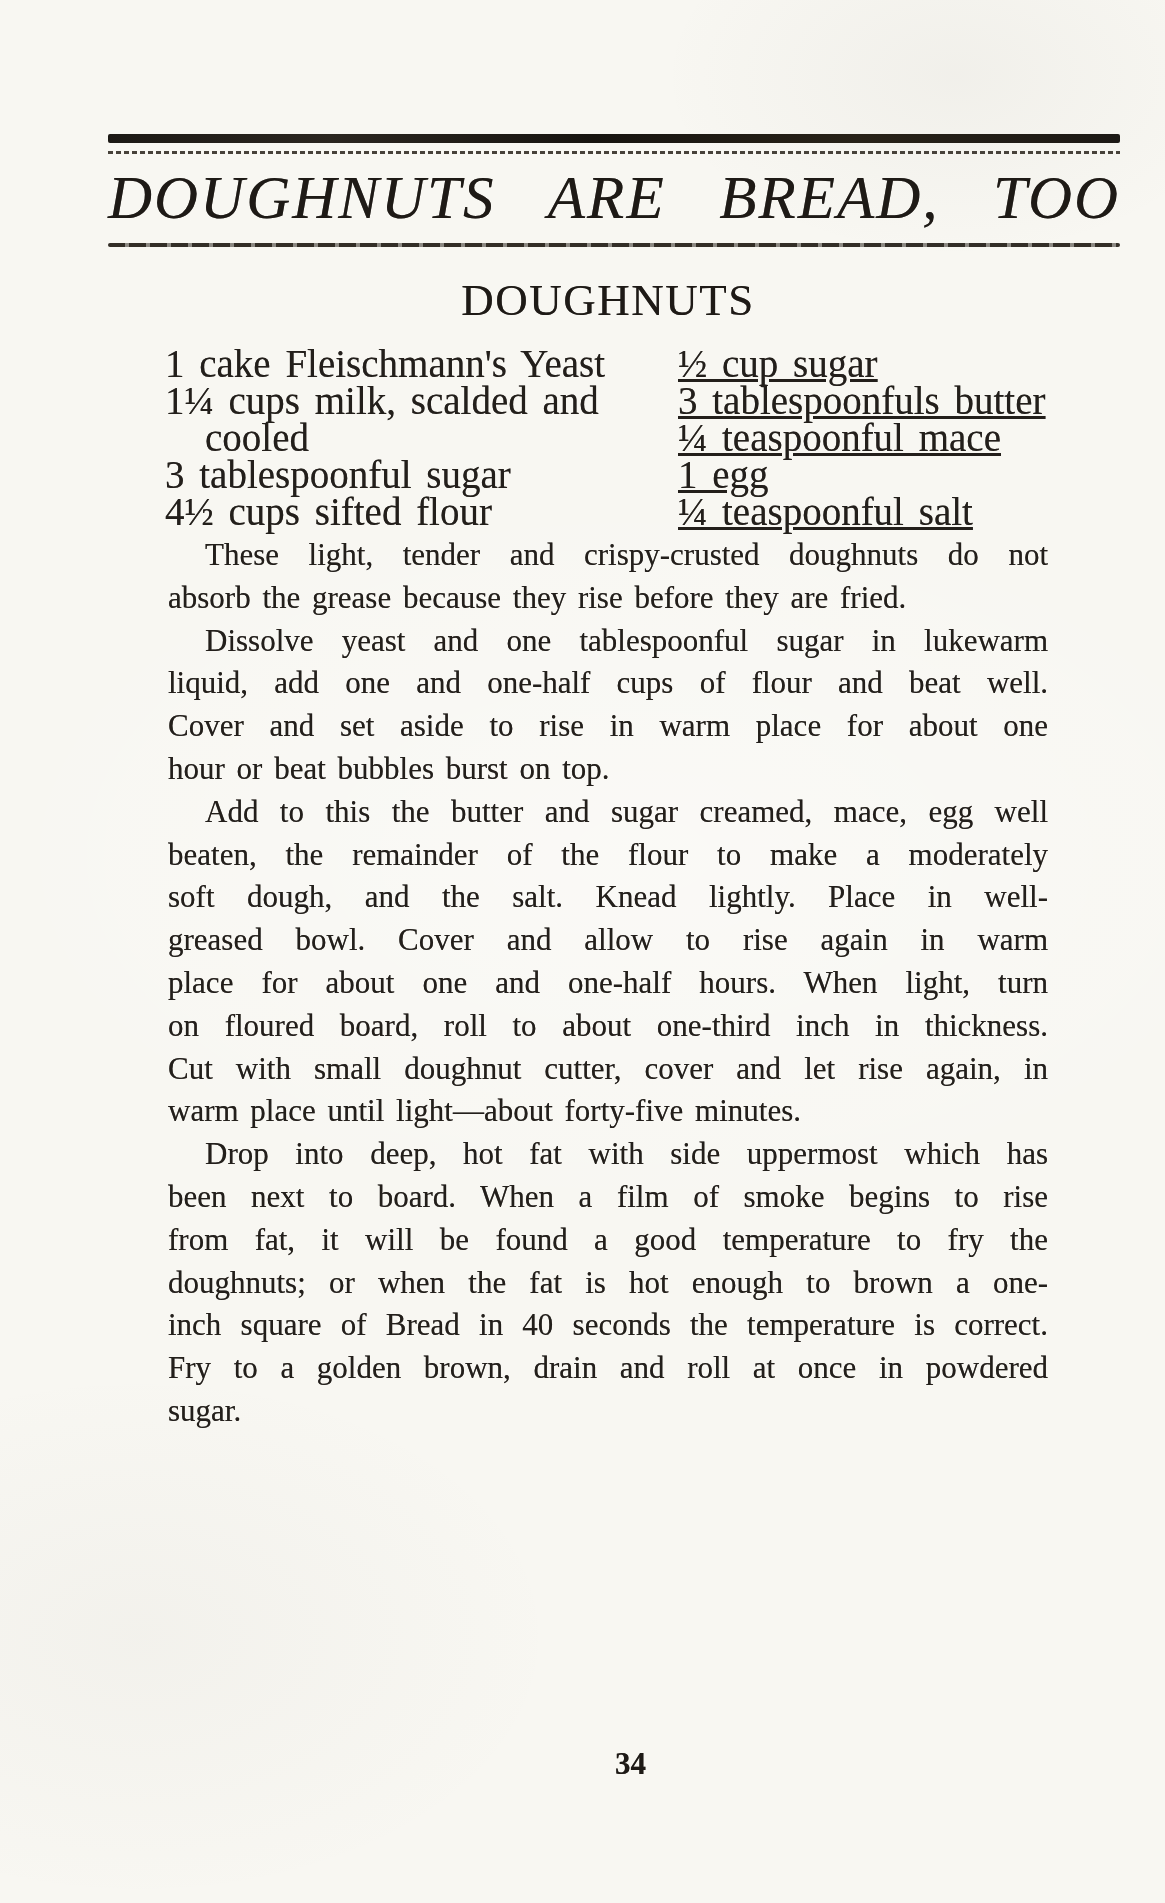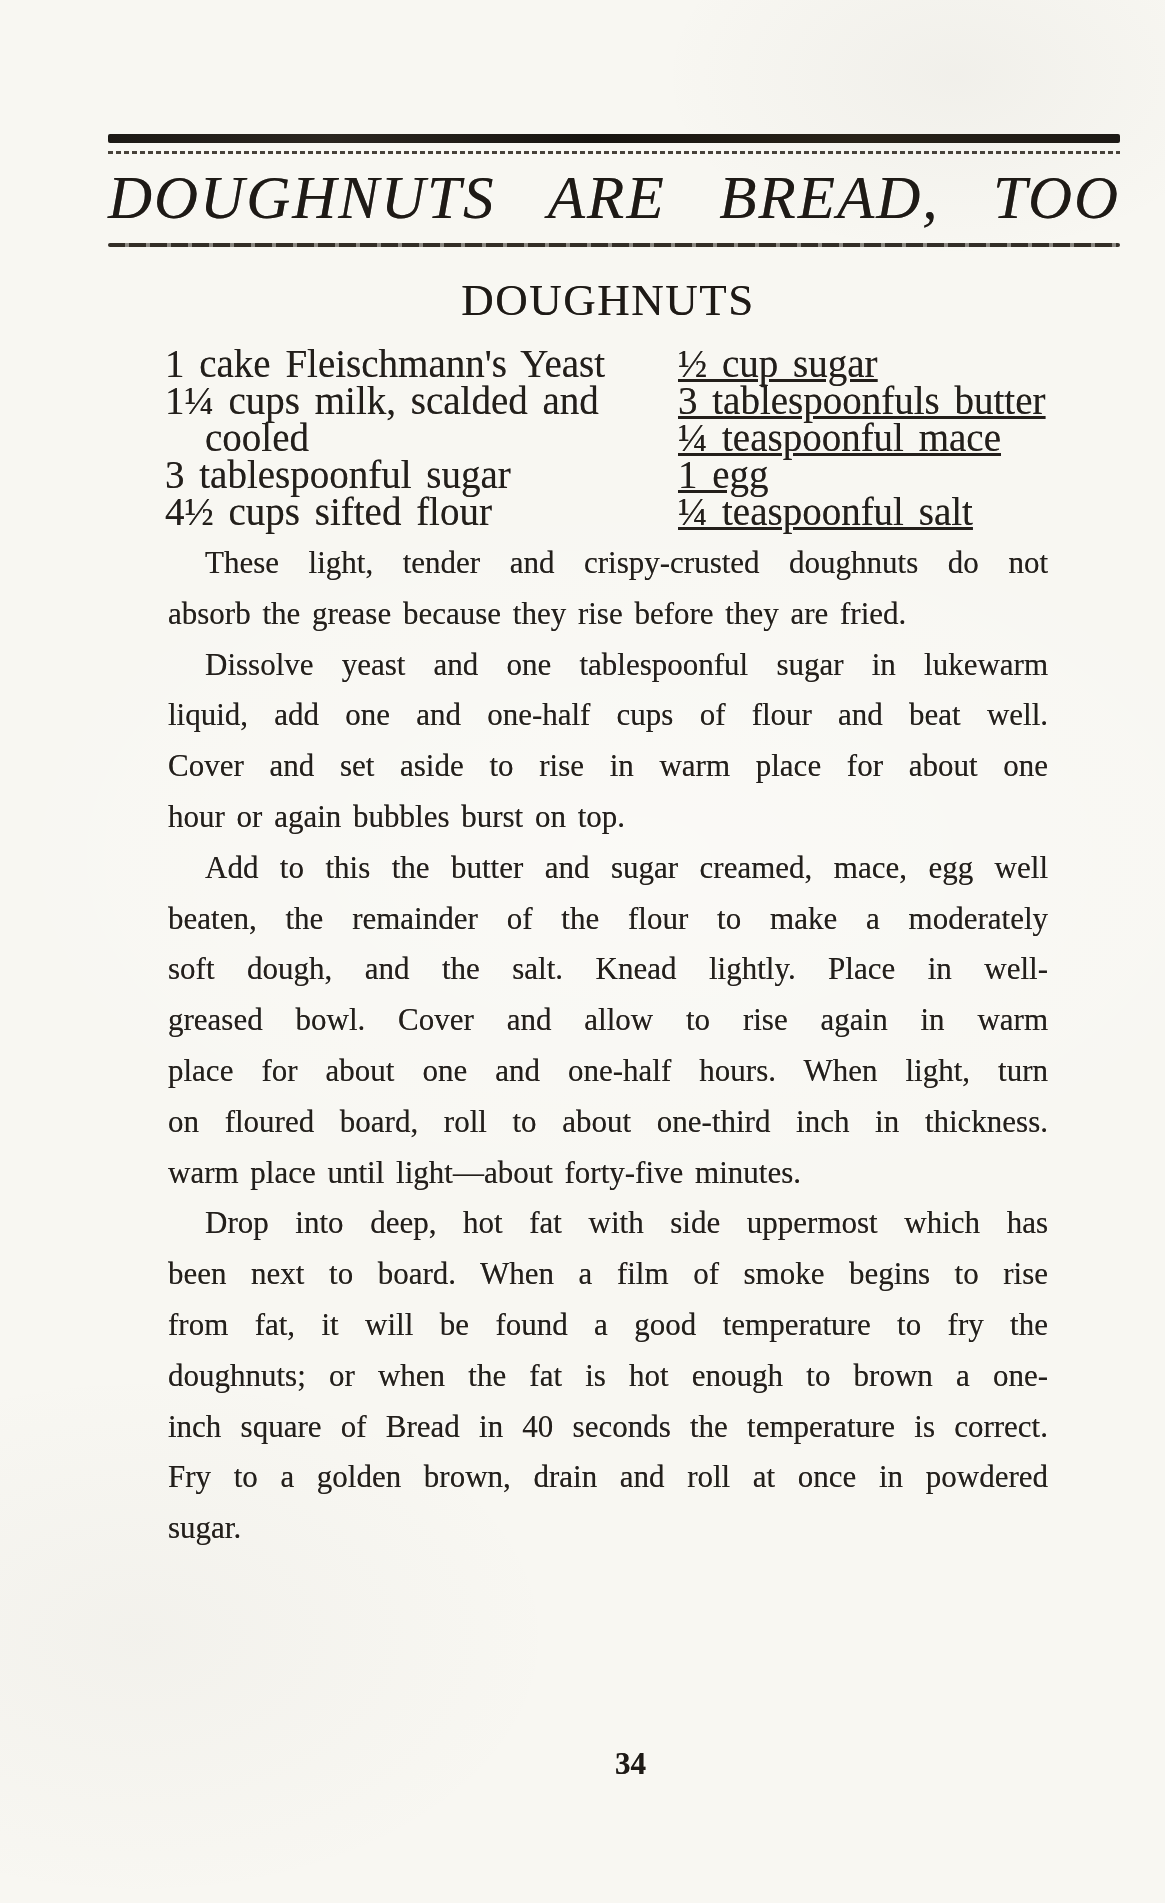--- a/index.html
+++ b/index.html
@@ -73,21 +73,21 @@
   .ing-col.right { left: 513px; width: 370px; text-decoration: underline; }
   .ing-line { white-space: nowrap; word-spacing: 5px; }
   .ing-line.wrap { padding-left: 40px; }
 
   
   .body-text {
     position: absolute;
     top: 534px; left: 168px; width: 880px;
     font-size: 31px; line-height: 42.8px;
   }
-  .body-text .line { text-align: justify; text-align-last: justify; margin-top: 8px; }
+  .body-text .line { text-align: justify; text-align-last: justify; }
   .body-text .line.first { text-indent: 37px; }
   .body-text .line.plast { text-align-last: left; word-spacing: 4px; }
 
   
   .folio { position: absolute; top: 1746px; left: 0; width: 100%; text-align: center; }
   .page-number {
     position: relative; left: 48px;
     font-size: 31px; font-weight: 700; color: #1e1a16;
   }
 </style>
@@ -121,27 +121,28 @@
         <div class="ing-line">¼ teaspoonful salt</div>
       </div>
   </section>
 
   <section class="body-text" id="body-text">
       <div class="line first">These light, tender and crispy-crusted doughnuts do not</div>
       <div class="line plast">absorb the grease because they rise before they are fried.</div>
       <div class="line first">Dissolve yeast and one tablespoonful sugar in lukewarm</div>
       <div class="line">liquid, add one and one-half cups of flour and beat well.</div>
       <div class="line">Cover and set aside to rise in warm place for about one</div>
-      <div class="line plast">hour or again bubbles burst on top.</div>
+      <div class="line plast">hour or beat bubbles burst on top.</div>
       <div class="line first">Add to this the butter and sugar creamed, mace, egg well</div>
       <div class="line">beaten, the remainder of the flour to make a moderately</div>
       <div class="line">soft dough, and the salt. Knead lightly. Place in well-</div>
       <div class="line">greased bowl. Cover and allow to rise again in warm</div>
       <div class="line">place for about one and one-half hours. When light, turn</div>
       <div class="line">on floured board, roll to about one-third inch in thickness.</div>
+      <div class="line">Cut with small doughnut cutter, cover and let rise again, in</div>
       <div class="line plast">warm place until light—about forty-five minutes.</div>
       <div class="line first">Drop into deep, hot fat with side uppermost which has</div>
       <div class="line">been next to board. When a film of smoke begins to rise</div>
       <div class="line">from fat, it will be found a good temperature to fry the</div>
       <div class="line">doughnuts; or when the fat is hot enough to brown a one-</div>
       <div class="line">inch square of Bread in 40 seconds the temperature is correct.</div>
       <div class="line">Fry to a golden brown, drain and roll at once in powdered</div>
       <div class="line plast">sugar.</div>
     </section>
 

